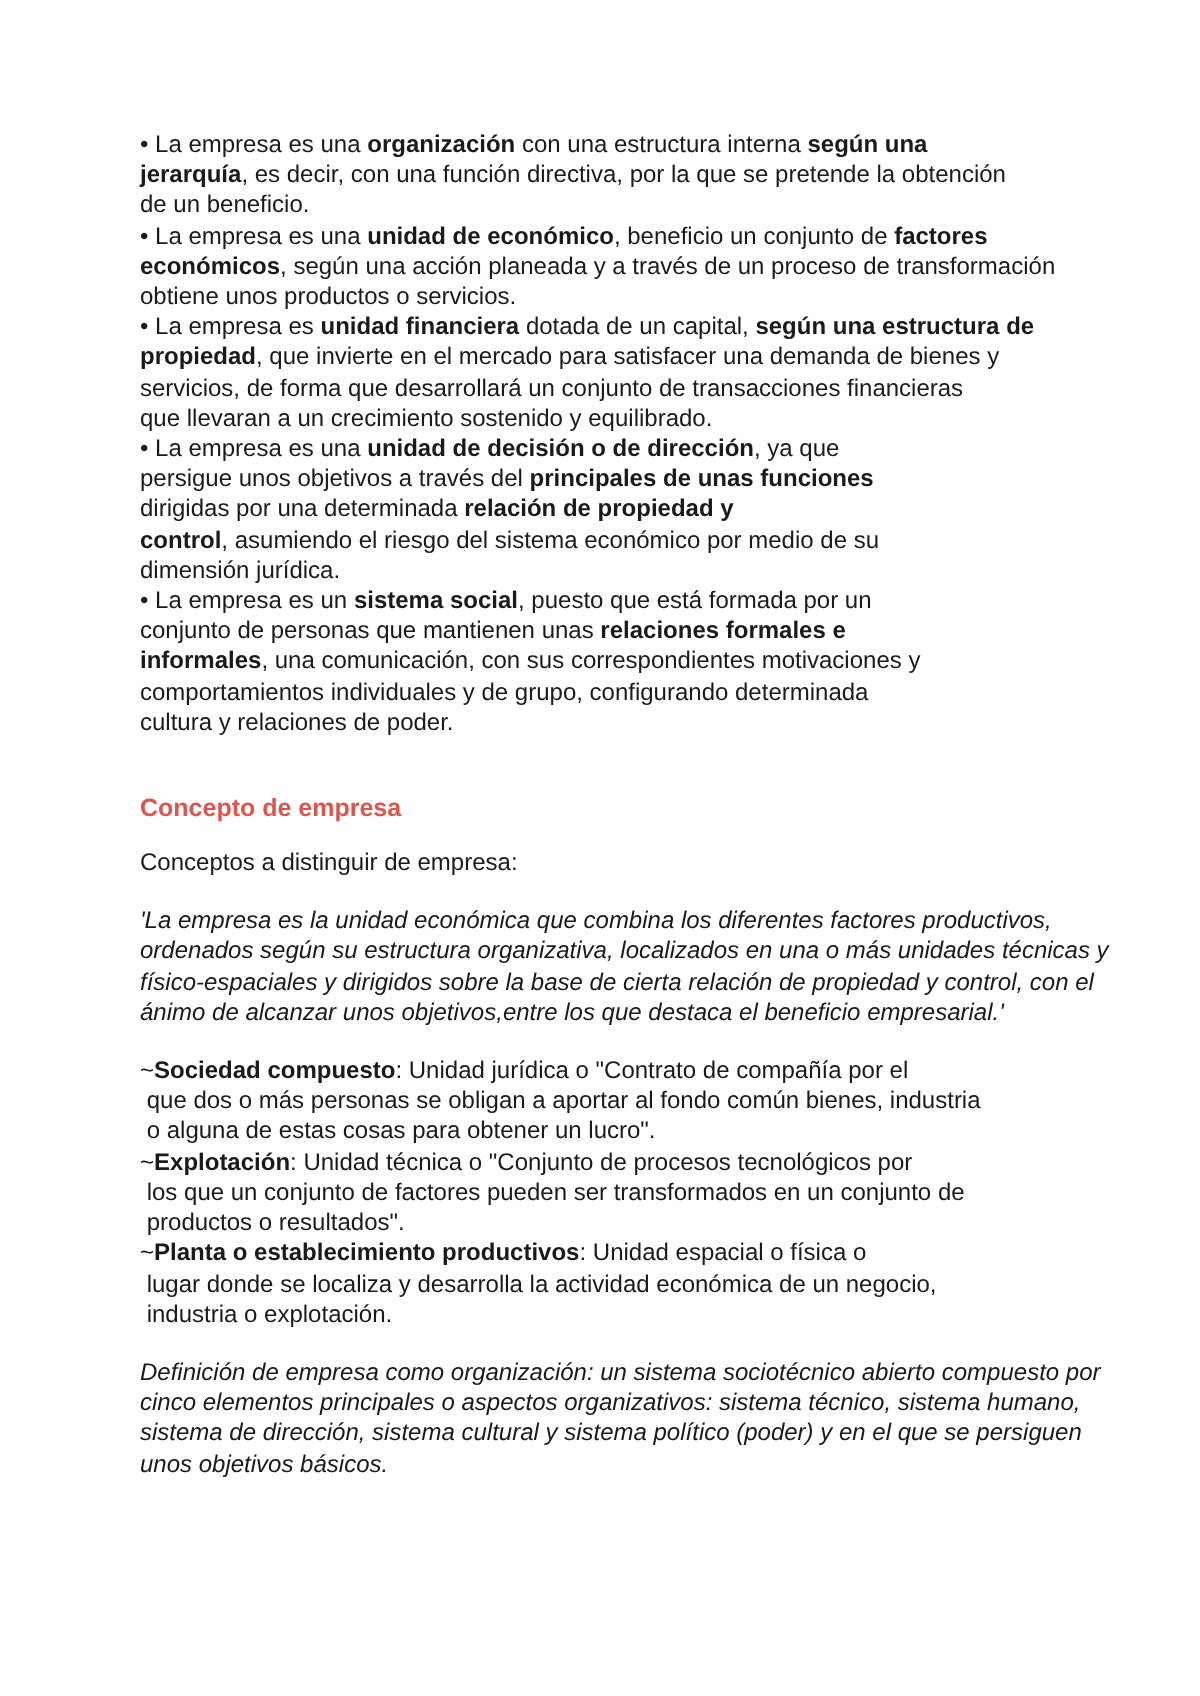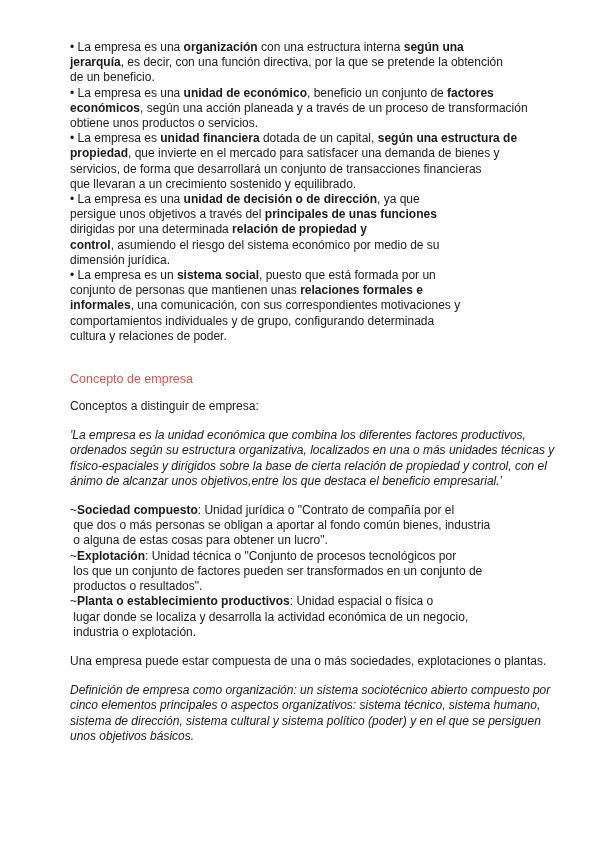--- a/index.html
+++ b/index.html
@@ -9,37 +9,37 @@
     width: 600px;
     height: 848px;
     background: #ffffff;
     overflow: hidden;
     font-family: "Liberation Sans", sans-serif;
   }
   .content {
     position: absolute;
     top: 0; left: 0;
     width: 600px;
-    padding: 40px 28px 0 70px;
+    padding: 65px 28px 0 70px;
   }
   .rich {
     margin: 0 0 14px 0;
     font-size: 12px;
     line-height: 15.2px;
     color: #1a1a1a;
     white-space: pre-wrap;
     font-family: "Liberation Sans", sans-serif;
   }
   .rich b { font-weight: bold; }
   .italic { font-style: italic; }
   .heading {
     margin: 28px 0 12px 0;
     font-size: 12.5px;
     line-height: 15px;
-    font-weight: normal;
+    font-weight: bold;
     color: #e0544e;
     font-family: "Liberation Sans", sans-serif;
   }
 </style>
 </head>
 <body>
 
 <div class="page">
   <div class="content">
 
@@ -76,21 +76,20 @@
     <p class="rich"><span>~</span><b>Sociedad compuesto</b><span>: Unidad jurídica o "Contrato de compañía por el
  que dos o más personas se obligan a aportar al fondo común bienes, industria
  o alguna de estas cosas para obtener un lucro".
 ~</span><b>Explotación</b><span>: Unidad técnica o "Conjunto de procesos tecnológicos por
  los que un conjunto de factores pueden ser transformados en un conjunto de
  productos o resultados".
 ~</span><b>Planta o establecimiento productivos</b><span>: Unidad espacial o física o
  lugar donde se localiza y desarrolla la actividad económica de un negocio,
  industria o explotación.</span></p>
 
-    <p class="rich">Una empresa puede estar compuesta de una o más sociedades, explotaciones o plantas.</p>
 
     <p class="rich italic">Definición de empresa como organización: un sistema sociotécnico abierto compuesto por
 cinco elementos principales o aspectos organizativos: sistema técnico, sistema humano,
 sistema de dirección, sistema cultural y sistema político (poder) y en el que se persiguen
 unos objetivos básicos.</p>
 
   </div>
 </div>
 
 </body></html>

